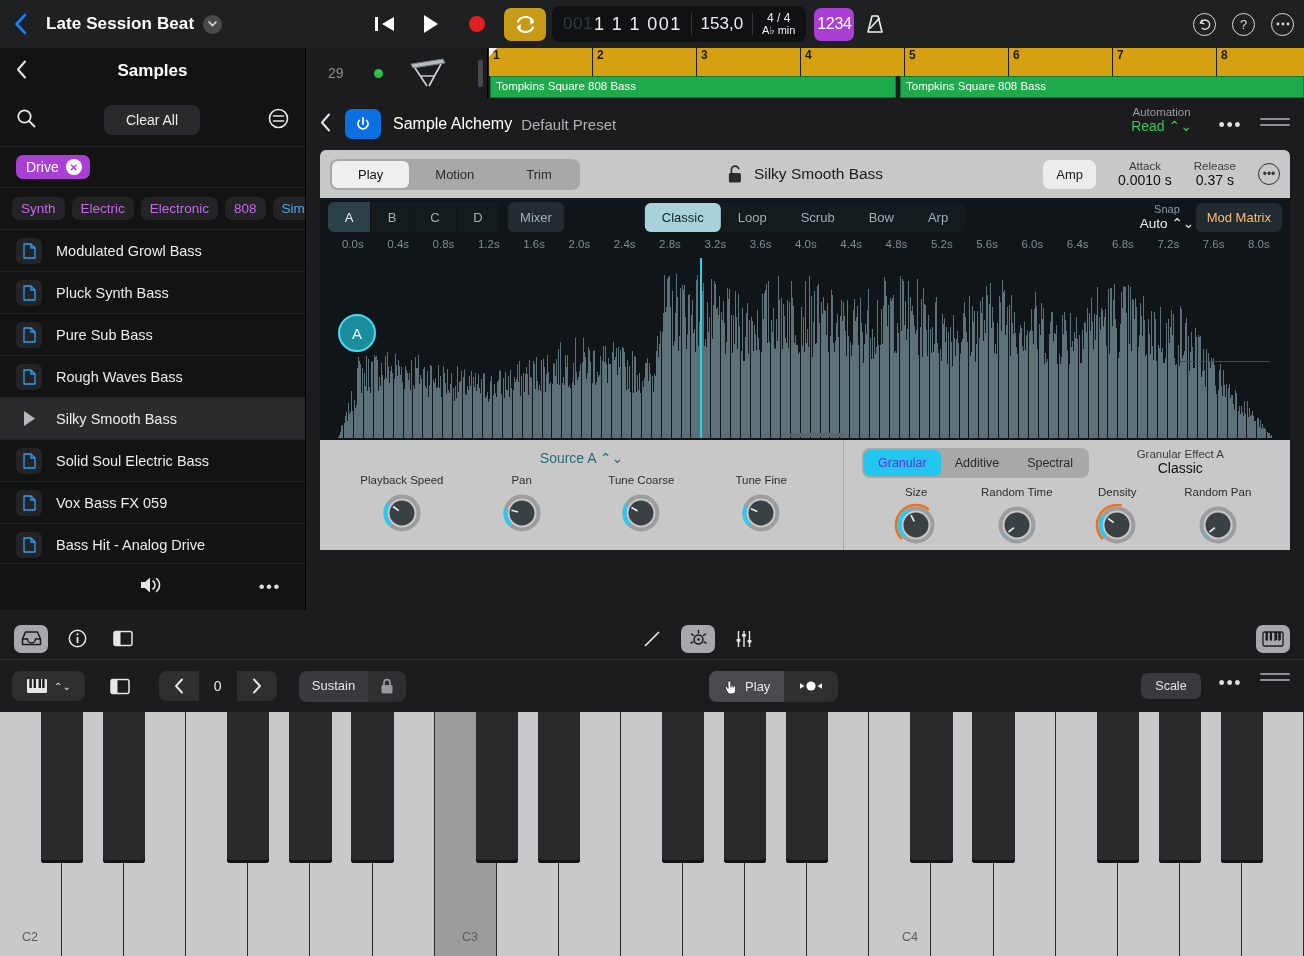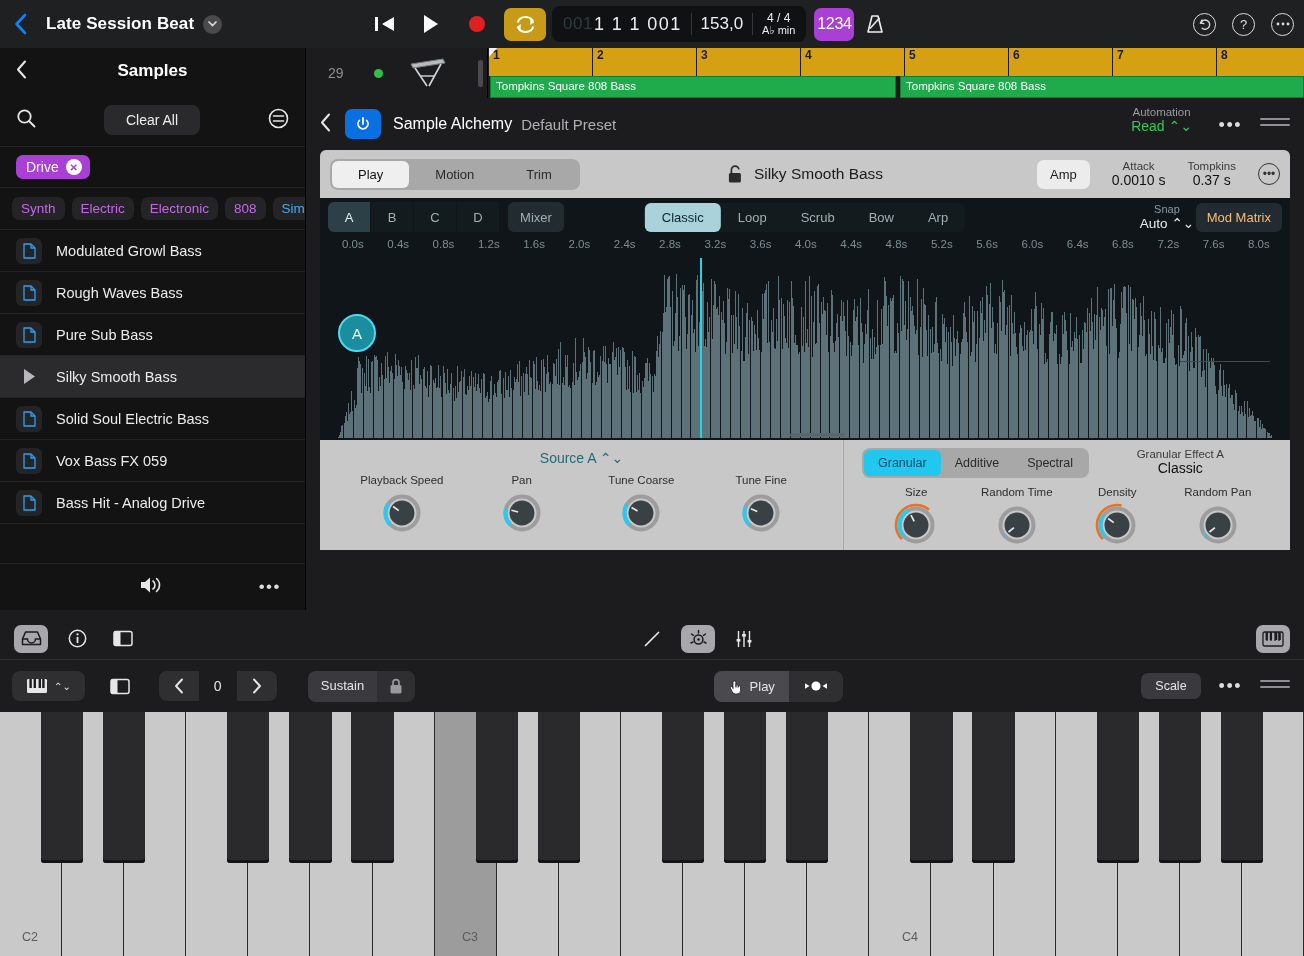--- a/index.html
+++ b/index.html
@@ -202,21 +202,21 @@
   .ctrl-area { position: absolute; left: 0; top: 290px; width: 970px; height: 110px; background: #c8c8c8; display:flex; }
   .ctrl-left { width: 524px; position: relative; border-right: 1px solid #a8a8a8; }
   .ctrl-right { flex: 1; position: relative; }
   .src-hdr { text-align: center; padding-top: 10px; color: #246b7a; font-size: 14px; }
   .knob-row { display: flex; justify-content: space-around; padding: 0 22px; margin-top: 8px; }
   .knob-cell { text-align: center; width: 92px; }
   .knob-lb { color: #2d2d2d; font-size: 11.5px; margin-bottom: 5px; }
   .knob { width: 44px; height: 44px; margin: 0 auto; position: relative; }
   .gran-seg { position: absolute; left: 18px; top: 8px; background:#a8a8a8; border-radius:8px; display:flex; padding:2px;}
   .gran-seg > div { padding: 6px 14px; font-size: 12.5px; color: #2b2b2b; border-radius: 6px; }
-  .gran-seg > div.on { background: #21c7ee; color: #0c4a6e; }
+  .gran-seg > div.on { background: #21c7ee; color: #6d28d9; }
   .gfx { position: absolute; right: 66px; top: 8px; text-align: center; }
   .gfx .lb { color: #3b3b3b; font-size: 11.5px; }
   .gfx .vl { color: #111; font-size: 14px; }
 
   .chain {
     position: absolute; left: 306px; bottom: 0; width: 998px; height: 52px; background: #2c2c2e;
     display: flex; align-items: center; justify-content: center; gap: 10px;
   }
   .chain-plus { color: #e2e2e4; font-size: 21px; padding: 0 10px; }
   .chain-div { width: 1px; height: 22px; background: #5a5a5e; }
@@ -380,30 +380,39 @@
           </div>
           <div class="sb-item-label">Modulated Growl Bass</div>
         </div>
         <div class="sb-item">
           <div class="doc-icon">
             <svg width="13" height="16" viewBox="0 0 13 16">
               <path d="M1 1 H8 L12 5 V15 H1 Z" stroke="#2f9ef0" stroke-width="1.3" fill="none" stroke-linejoin="round"></path>
               <path d="M8 1 V5 H12" stroke="#2f9ef0" stroke-width="1.3" fill="none"></path>
             </svg>
           </div>
-          <div class="sb-item-label">Rough Waves Bass</div>
+          <div class="sb-item-label">Pluck Synth Bass</div>
         </div>
         <div class="sb-item">
           <div class="doc-icon">
             <svg width="13" height="16" viewBox="0 0 13 16">
               <path d="M1 1 H8 L12 5 V15 H1 Z" stroke="#2f9ef0" stroke-width="1.3" fill="none" stroke-linejoin="round"></path>
               <path d="M8 1 V5 H12" stroke="#2f9ef0" stroke-width="1.3" fill="none"></path>
             </svg>
           </div>
           <div class="sb-item-label">Pure Sub Bass</div>
+        </div>
+        <div class="sb-item">
+          <div class="doc-icon">
+            <svg width="13" height="16" viewBox="0 0 13 16">
+              <path d="M1 1 H8 L12 5 V15 H1 Z" stroke="#2f9ef0" stroke-width="1.3" fill="none" stroke-linejoin="round"></path>
+              <path d="M8 1 V5 H12" stroke="#2f9ef0" stroke-width="1.3" fill="none"></path>
+            </svg>
+          </div>
+          <div class="sb-item-label">Rough Waves Bass</div>
         </div>
         <div class="sb-item sel">
           <div class="play-tri">
             <svg width="13" height="15" viewBox="0 0 13 15">
               <path d="M1 0 L12 7.5 L1 15 Z" fill="#b8b8bc"></path>
             </svg>
           </div>
           <div class="sb-item-label">Silky Smooth Bass</div>
         </div>
         <div class="sb-item">
@@ -516,21 +525,21 @@
           </svg>
           <span>Silky Smooth Bass</span>
         </div>
         <div class="ampbox">
           <div class="ampbtn">Amp</div>
           <div class="pcol">
             <div class="lb">Attack</div>
             <div class="vl">0.0010 s</div>
           </div>
           <div class="pcol">
-            <div class="lb">Tompkins</div>
+            <div class="lb">Release</div>
             <div class="vl">0.37 s</div>
           </div>
           <div class="dots-circ">•••</div>
         </div>
       </div>
 
       <div class="tab-bar">
         <div class="abcd">
             <div class="on">A</div>
             <div>B</div>
@@ -1617,21 +1626,21 @@
             <path d="M8 1.5 L2 8 L8 14.5" stroke="#e6e6e8" stroke-width="1.9" fill="none" stroke-linecap="round" stroke-linejoin="round"></path>
           </svg>
       </div>
       <div class="ov">0</div>
       <div class="ob">
         <svg width="10" height="16" viewBox="0 0 10 16">
             <path d="M2 1.5 L8 8 L2 14.5" stroke="#e6e6e8" stroke-width="1.9" fill="none" stroke-linecap="round" stroke-linejoin="round"></path>
           </svg>
       </div>
     </div>
-    <div style="display:flex;margin-left:31px;">
+    <div style="display:flex;margin-left:22px;">
       <div class="sustain">Sustain</div>
       <div class="lockb">
         <svg width="14" height="17" viewBox="0 0 14 17">
             <rect x="1.5" y="7" width="11" height="8.6" rx="1.5" fill="#9a9a9e"></rect>
             <path d="M4 7 V4.6 A3 3 0 0 1 10 4.6 V7" stroke="#9a9a9e" stroke-width="1.7" fill="none"></path>
           </svg>
       </div>
     </div>
     <div style="display:flex;margin:0 auto;">
       <div class="pill-group">
@@ -1643,21 +1652,21 @@
         </div>
         <div>
           <svg width="26" height="12" viewBox="0 0 26 12">
               <circle cx="13" cy="6" r="4.6" fill="#fff"></circle>
               <path d="M6.5 6 L2 3.2 V8.8 Z" fill="#fff"></path>
               <path d="M19.5 6 L24 3.2 V8.8 Z" fill="#fff"></path>
             </svg>
         </div>
       </div>
     </div>
-    <div style="display:flex;align-items:center;gap:18px;margin-right:14px;">
+    <div style="display:flex;gap:18px;margin-right:14px;">
       <div class="scale-b">Scale</div>
       <div style="color:#dcdcde;font-size:18px;letter-spacing:1.5px;">•••</div>
       <div class="plug-grip" style="position:static;">
           <i></i>
           <i></i>
         </div>
     </div>
   </div>
 
   <div class="piano">

